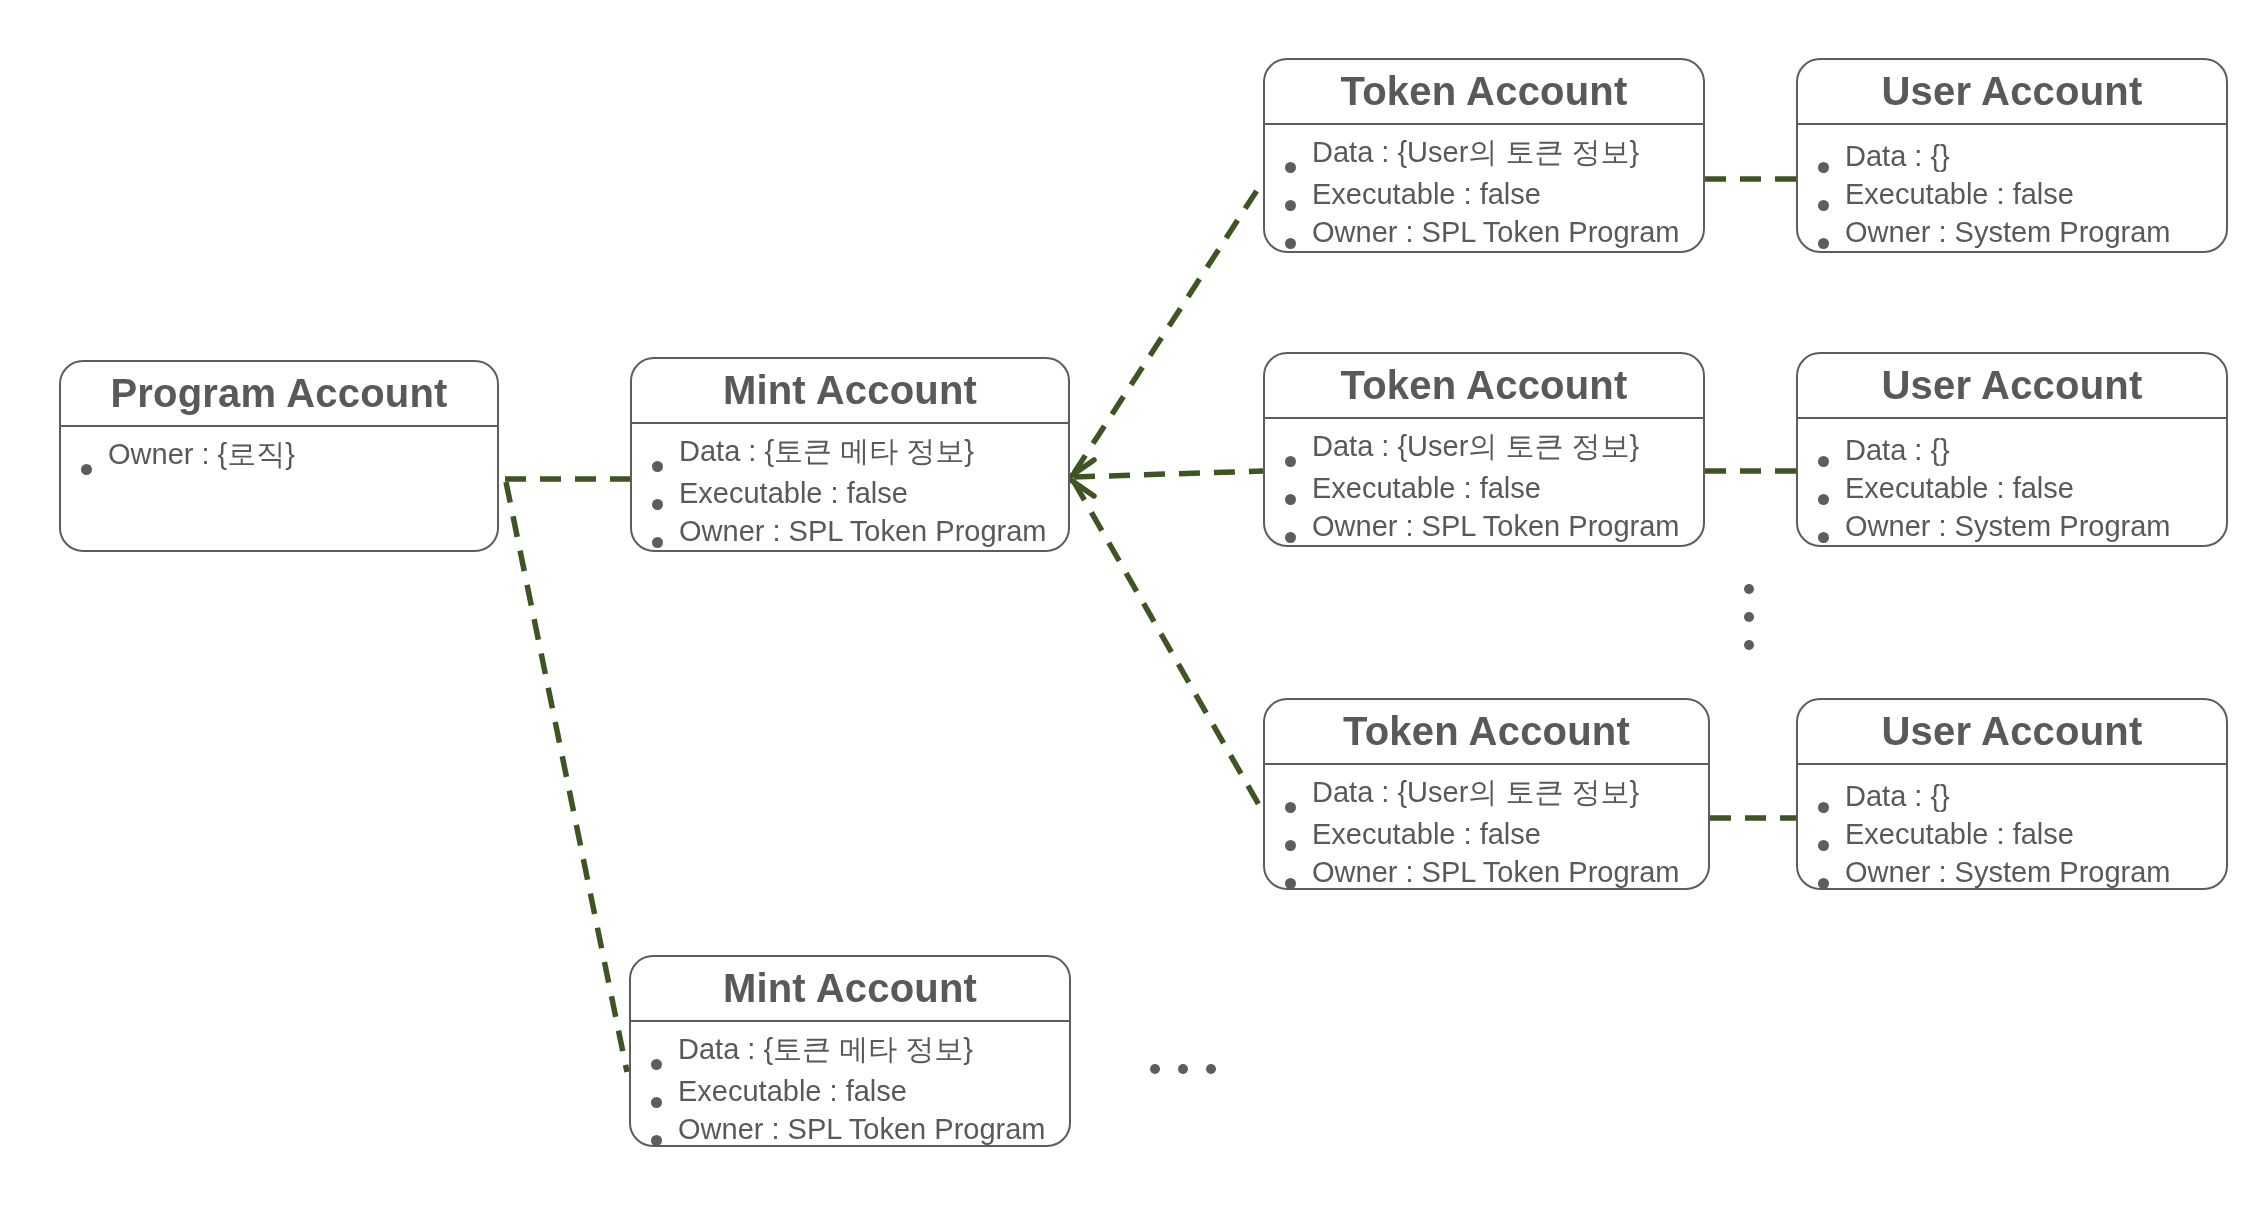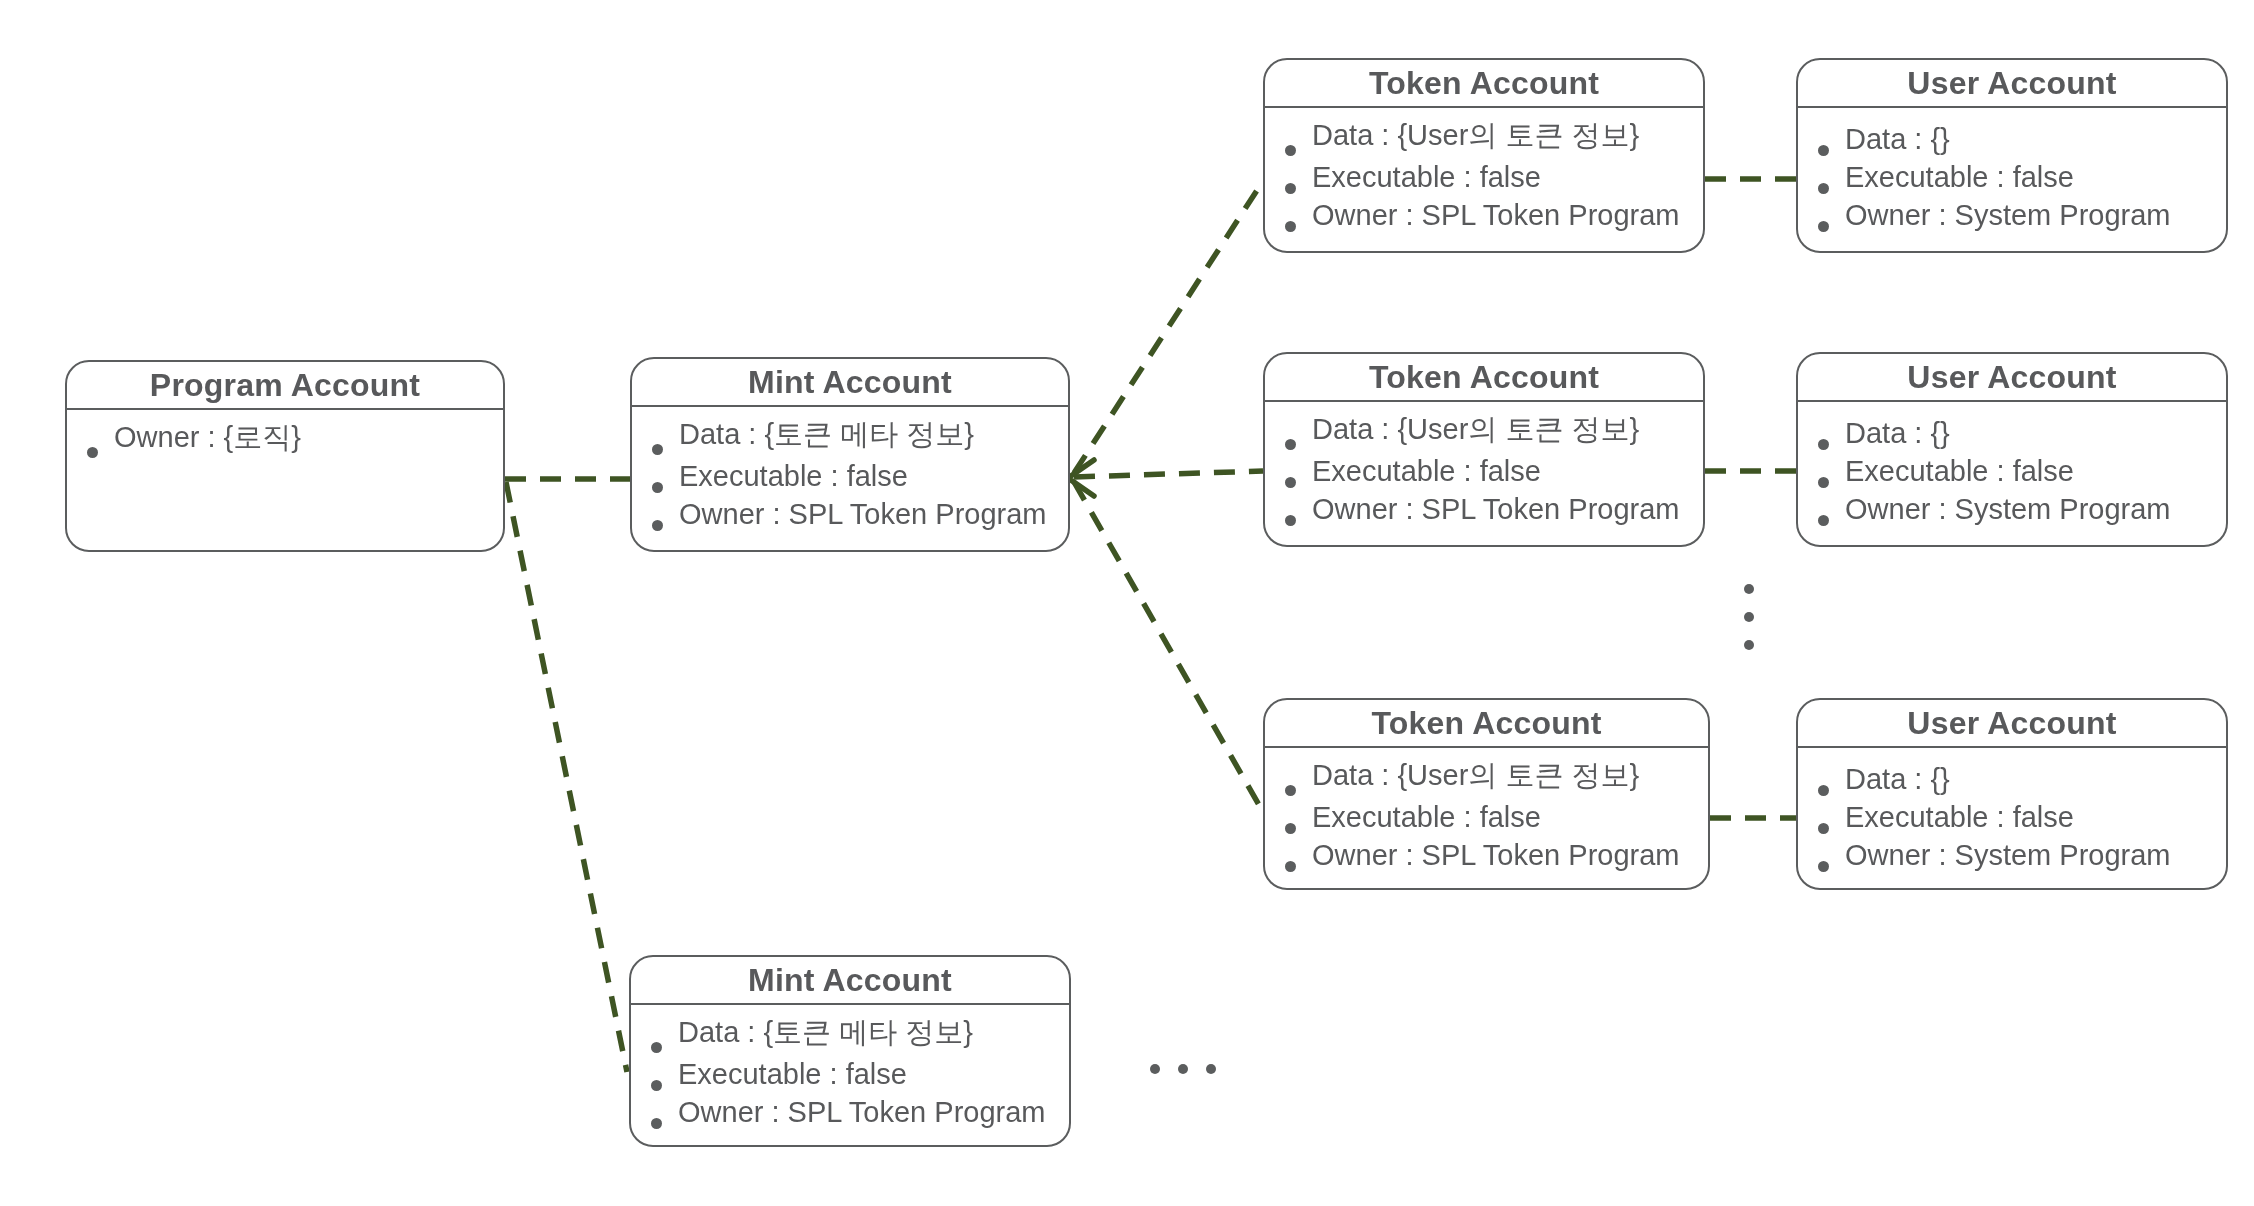--- a/index.html
+++ b/index.html
@@ -26,24 +26,24 @@
     stroke-linejoin:round;
   }
   .card{
     position:absolute;
     box-sizing:border-box;
     background:#ffffff;
     border:2.5px solid var(--gray,#5b5d5e);
     border-radius:24px;
   }
   .card-title{
-    height:48px;
+    height:65px;
     box-sizing:border-box;
     display:flex;align-items:center;justify-content:center;
-    font-size:32px;font-weight:bold;
+    font-size:40px;font-weight:bold;
     border-bottom:2.5px solid var(--gray,#5b5d5e);
     letter-spacing:0.2px;
   }
   .card-body{
     list-style:none;
     margin:0;padding:10px 6px 0 20px;
   }
   .card-body li{
     display:flex;align-items:flex-end;
     height:38px;
@@ -79,21 +79,21 @@
     <line class="dashed" x1="506" y1="482" x2="627" y2="1072"></line>
     <line class="dashed" x1="1074" y1="473" x2="1263" y2="181"></line>
     <line class="dashed" x1="1074" y1="477" x2="1263" y2="471"></line>
     <line class="dashed" x1="1074" y1="482" x2="1263" y2="812"></line>
     <polyline class="arrow" points="1094,460 1068,478 1094,496"></polyline>
     <line class="dashed" x1="1705" y1="179" x2="1796" y2="179"></line>
     <line class="dashed" x1="1705" y1="471" x2="1796" y2="471"></line>
     <line class="dashed" x1="1710" y1="818" x2="1796" y2="818"></line>
   </svg>
 
-  <div class="card" style="left:65px;top:360px;width:440px;height:192px">
+  <div class="card" style="left:59px;top:360px;width:440px;height:192px">
     <div class="card-title">Program Account</div>
     <ul class="card-body">
       <li>
           <span class="dot"></span>
           <span>Owner : {로직}</span>
         </li>
     </ul>
   </div>
 
   <div class="card" style="left:630px;top:357px;width:440px;height:195px">

